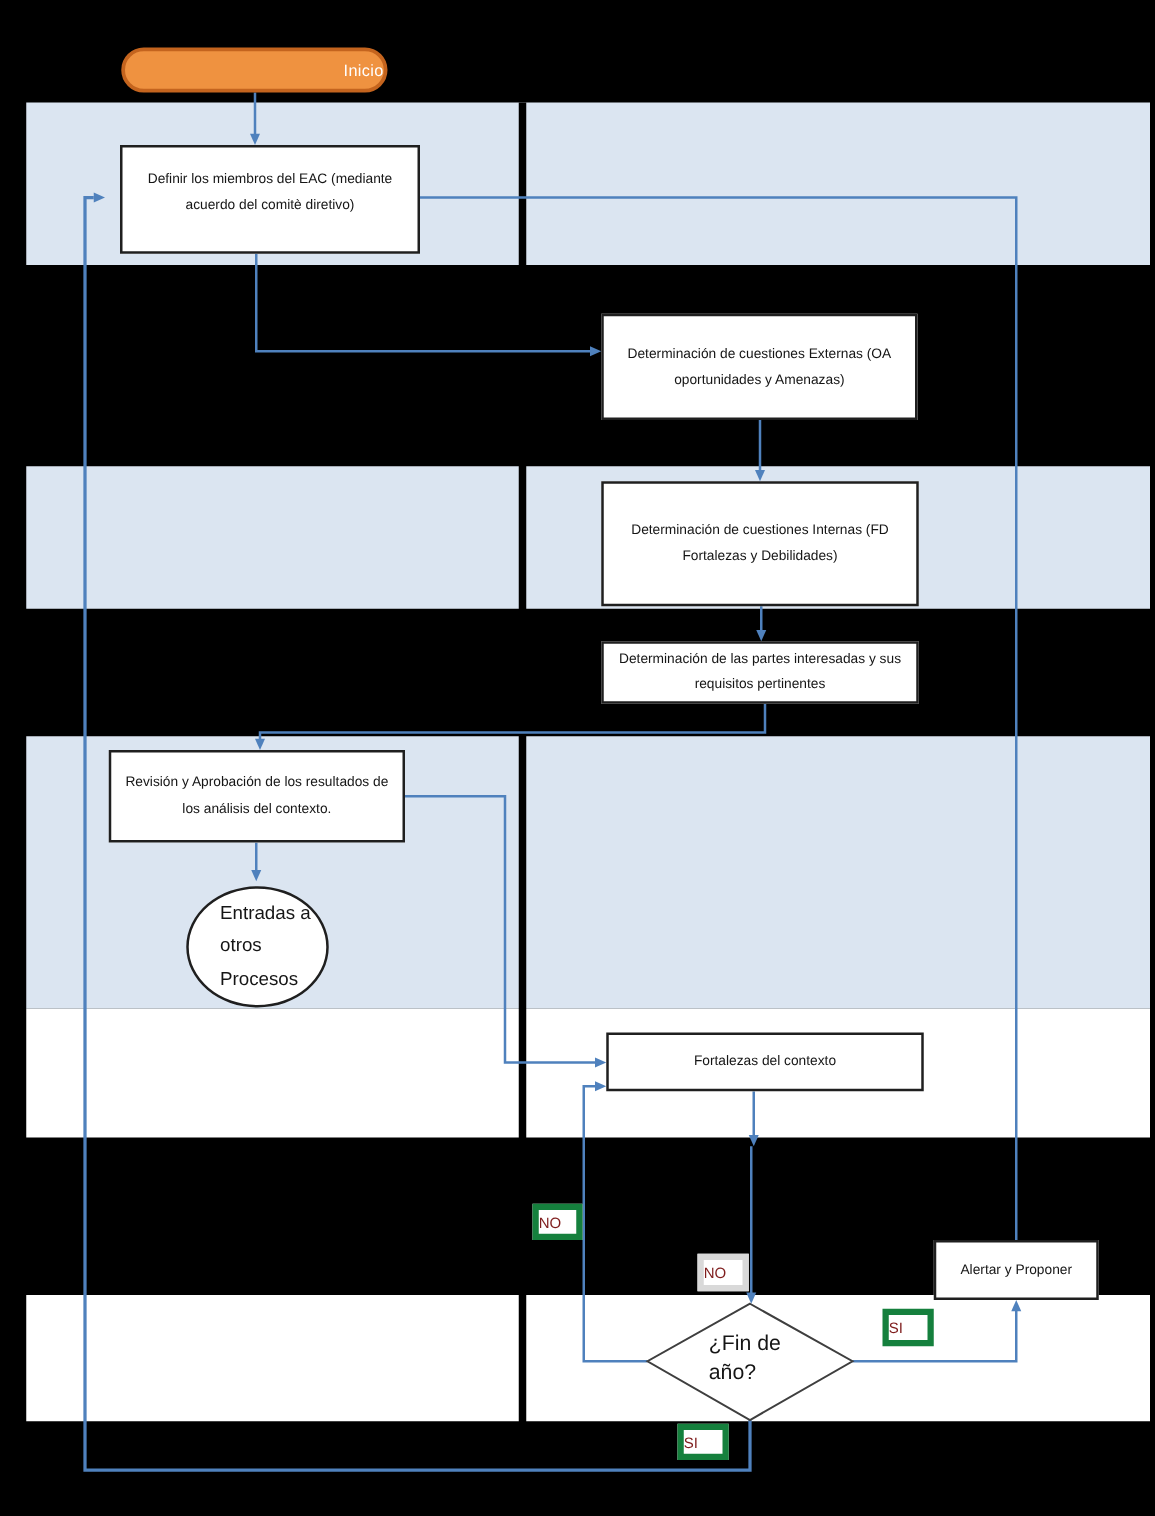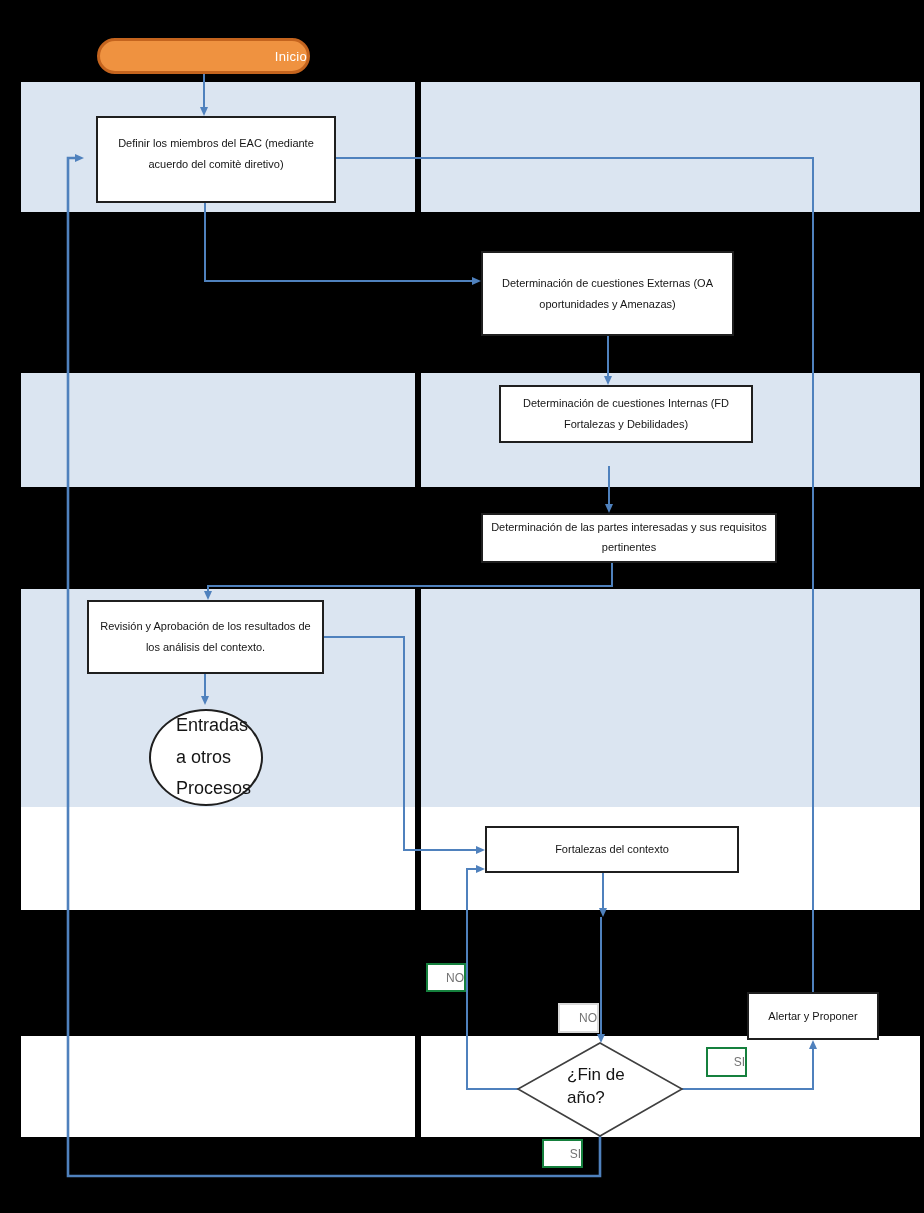--- a/index.html
+++ b/index.html
@@ -20,47 +20,47 @@
   #lane-divider{position:absolute;left:415px;top:82px;width:6px;height:1061px;background:#000;}
   #connector-layer{position:absolute;left:0;top:0;width:924px;height:1213px;}
 
   .shape{
     position:absolute;background:#fff;border:2px solid #1f1f1f;
     display:flex;align-items:center;justify-content:center;
     text-align:center;font-size:11px;line-height:1.9;box-sizing:border-box;
   }
   #node-definir{left:84px;top:116px;width:240px;height:87px;padding:0 8px 12px 8px;margin-left:12px;}
   #node-externas{left:481px;top:238px;width:253px;height:85px;padding:14px 12px;margin-top:13px;}
-  #node-internas{left:481px;top:385px;width:254px;height:58px;padding:12px 14px;margin-left:18px;}
-  #node-partes{left:481px;top:513px;width:296px;height:50px;padding:12px 8px;line-height:1.8;}
+  #node-internas{left:481px;top:385px;width:254px;height:100px;padding:12px 14px;}
+  #node-partes{left:481px;top:513px;width:254px;height:50px;padding:12px 8px;line-height:1.8;}
   #node-revision{left:87px;top:600px;width:237px;height:74px;padding:0 4px;}
   #node-seguimiento{left:485px;top:826px;width:254px;height:47px;}
   #node-alertar{left:747px;top:992px;width:132px;height:48px;text-align:center;}
 
   #node-entradas{
     left:149px;top:709px;width:114px;height:97px;border-radius:50%;
-    justify-content:flex-start;text-align:left;font-size:18px;line-height:1.75;
+    justify-content:flex-start;text-align:left;font-size:15px;line-height:1.75;
     padding-left:25px;
   }
   #decision-label{
     position:absolute;left:567px;top:1064px;width:72px;
     font-size:17px;line-height:1.35;text-align:left;
   }
 
   #start-node{
     position:absolute;left:97px;top:38px;width:213px;height:36px;
     background:#ef9240;border:3px solid #c4641e;border-radius:20px;
     display:flex;align-items:center;justify-content:flex-end;box-sizing:border-box;
     color:#fff;font-weight:normal;font-size:13px;letter-spacing:0.3px;
   }
 
   .chip{
-    position:absolute;background:#fff;border:2px solid #15803d;
-    display:flex;align-items:center;justify-content:flex-end;
-    font-size:12px;color:#737373;box-sizing:border-box;
+    position:absolute;background:#fff;border:5px solid #15803d;
+    display:flex;align-items:center;justify-content:flex-start;
+    font-size:12px;color:#7f1d1d;box-sizing:border-box;
   }
   #label-no-upper{left:426px;top:963px;width:40px;height:29px;}
   #label-no-lower{left:558px;top:1003px;width:41px;height:30px;border-color:#d9d9d9;}
   #label-si-right{left:706px;top:1047px;width:41px;height:30px;}
   #label-si-bottom{left:542px;top:1139px;width:41px;height:29px;}
 </style>
 </head>
 <body>
 
 <div class="band blue" id="band1"></div>

